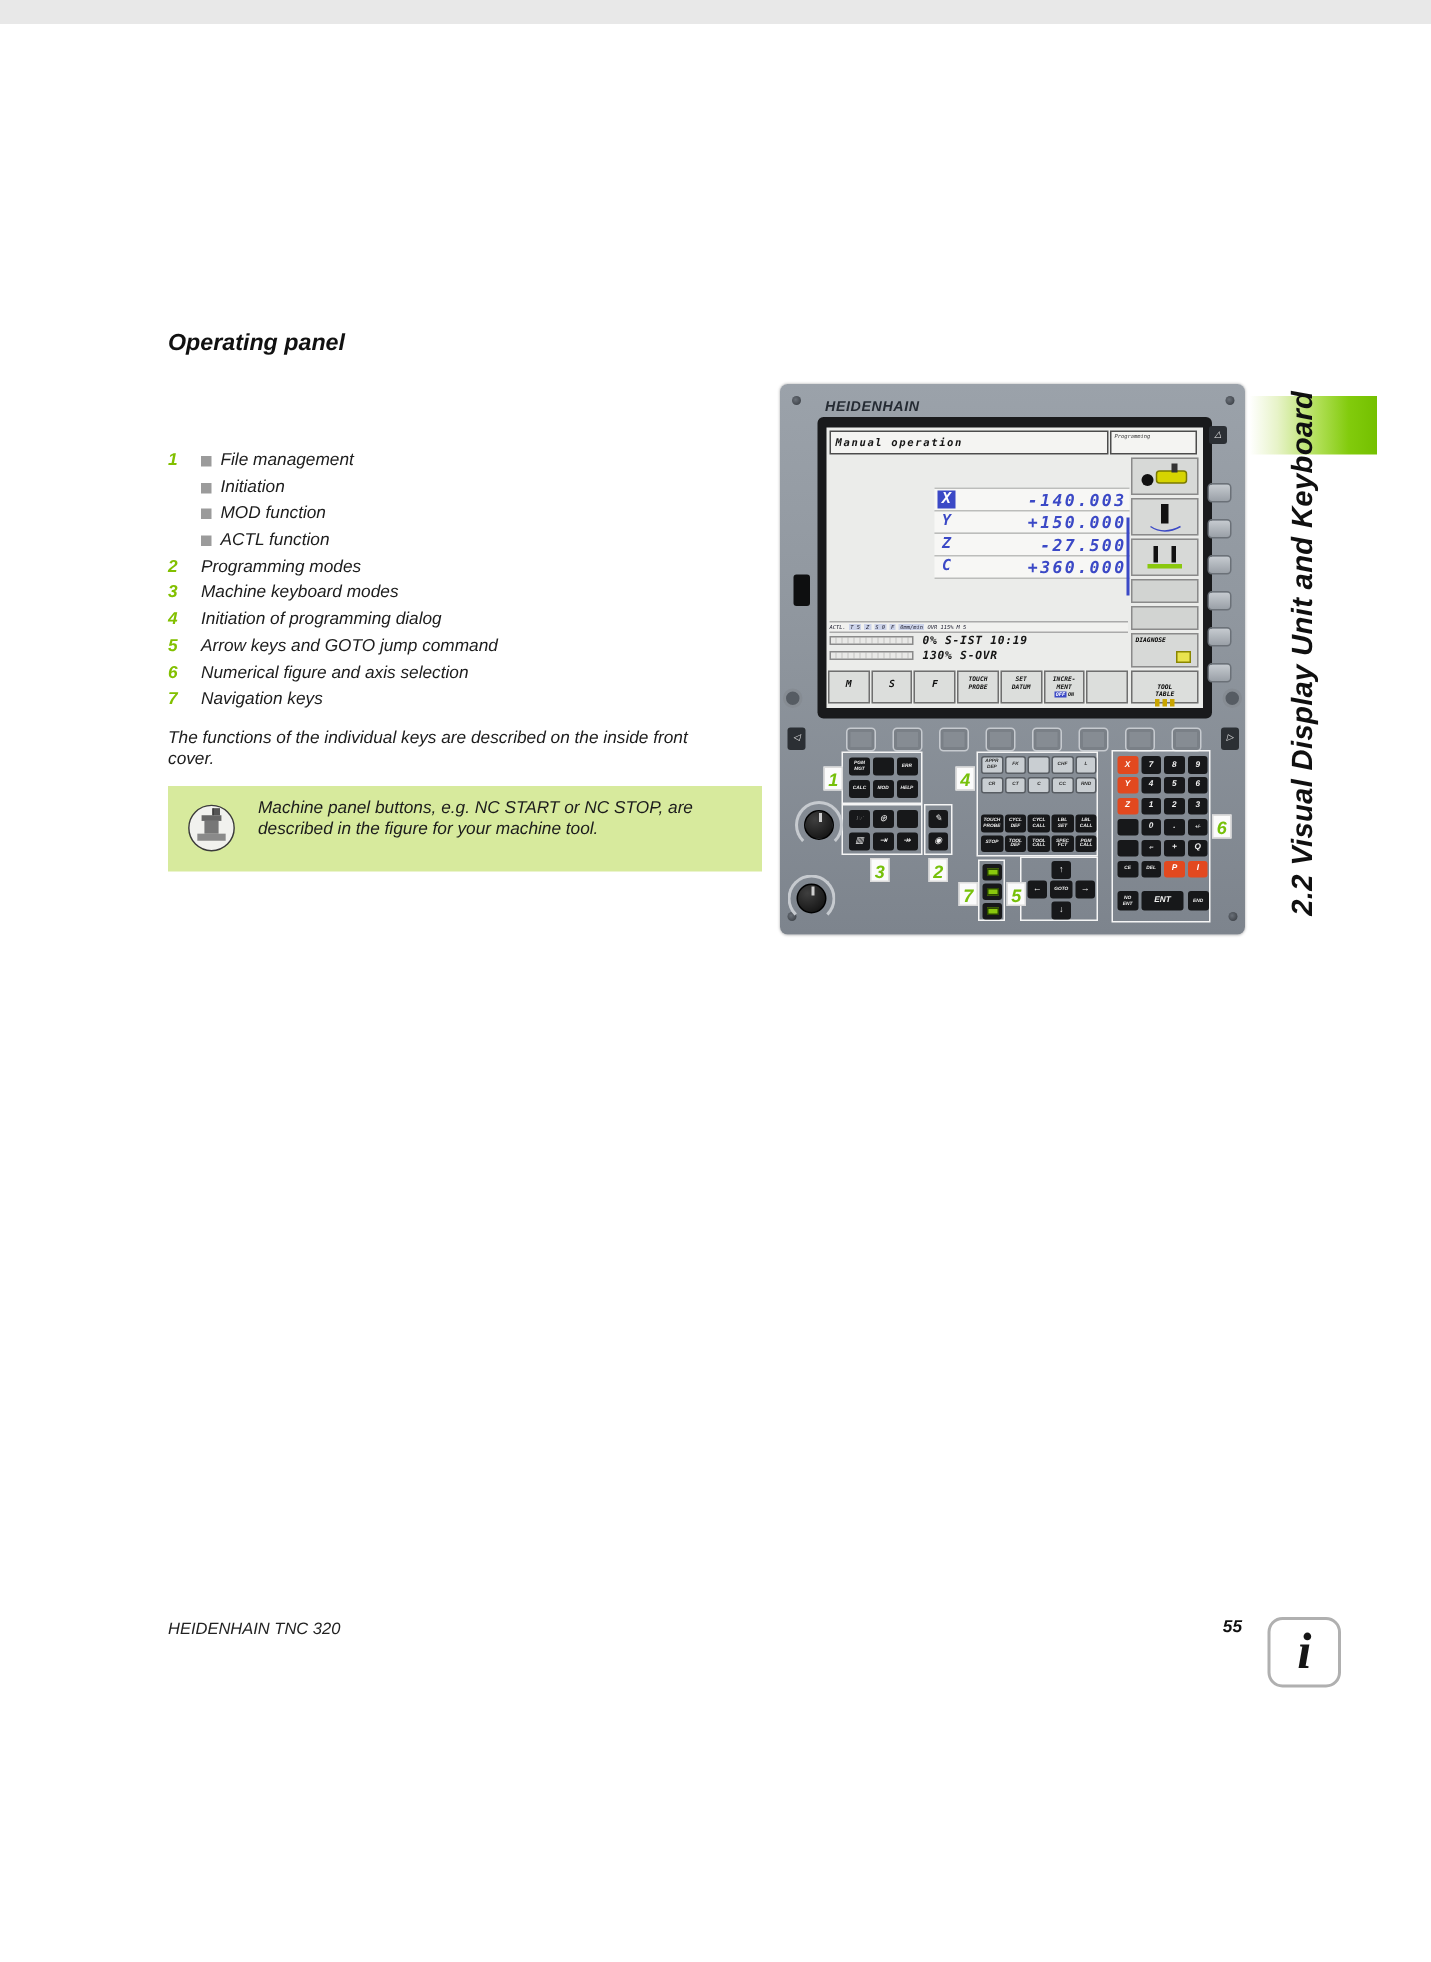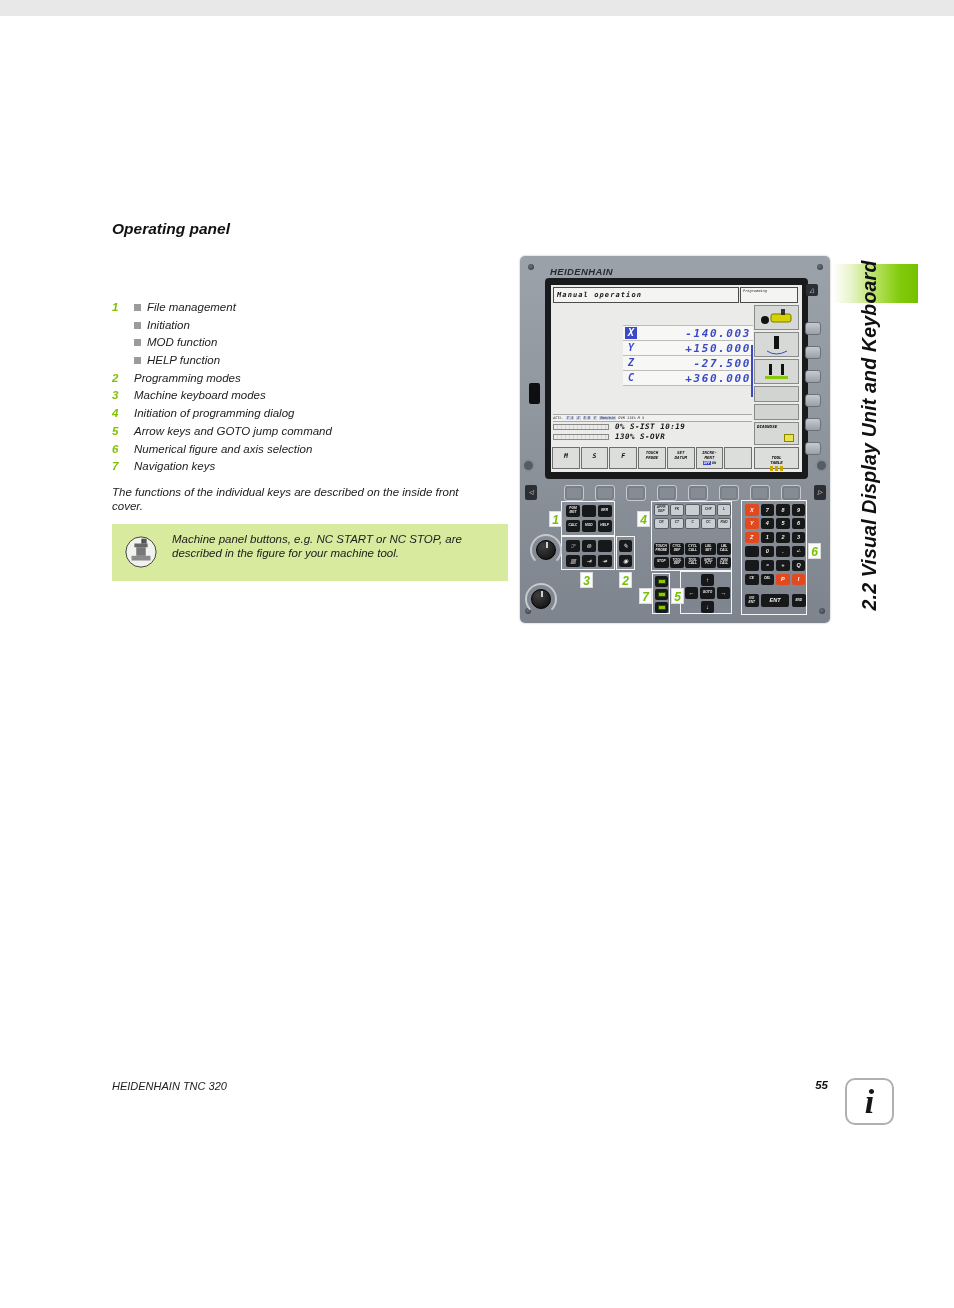--- a/index.html
+++ b/index.html
@@ -124,21 +124,21 @@
         <span>Initiation</span>
       </div>
       <div class="list-row">
         <span class="list-num"></span>
         <span class="bullet-sq"></span>
         <span>MOD function</span>
       </div>
       <div class="list-row">
         <span class="list-num"></span>
         <span class="bullet-sq"></span>
-        <span>HELP function</span>
+        <span>ACTL function</span>
       </div>
       <div class="list-row">
         <span class="list-num">2</span>
         <span>Programming modes</span>
       </div>
       <div class="list-row">
         <span class="list-num">3</span>
         <span>Machine keyboard modes</span>
       </div>
       <div class="list-row">

